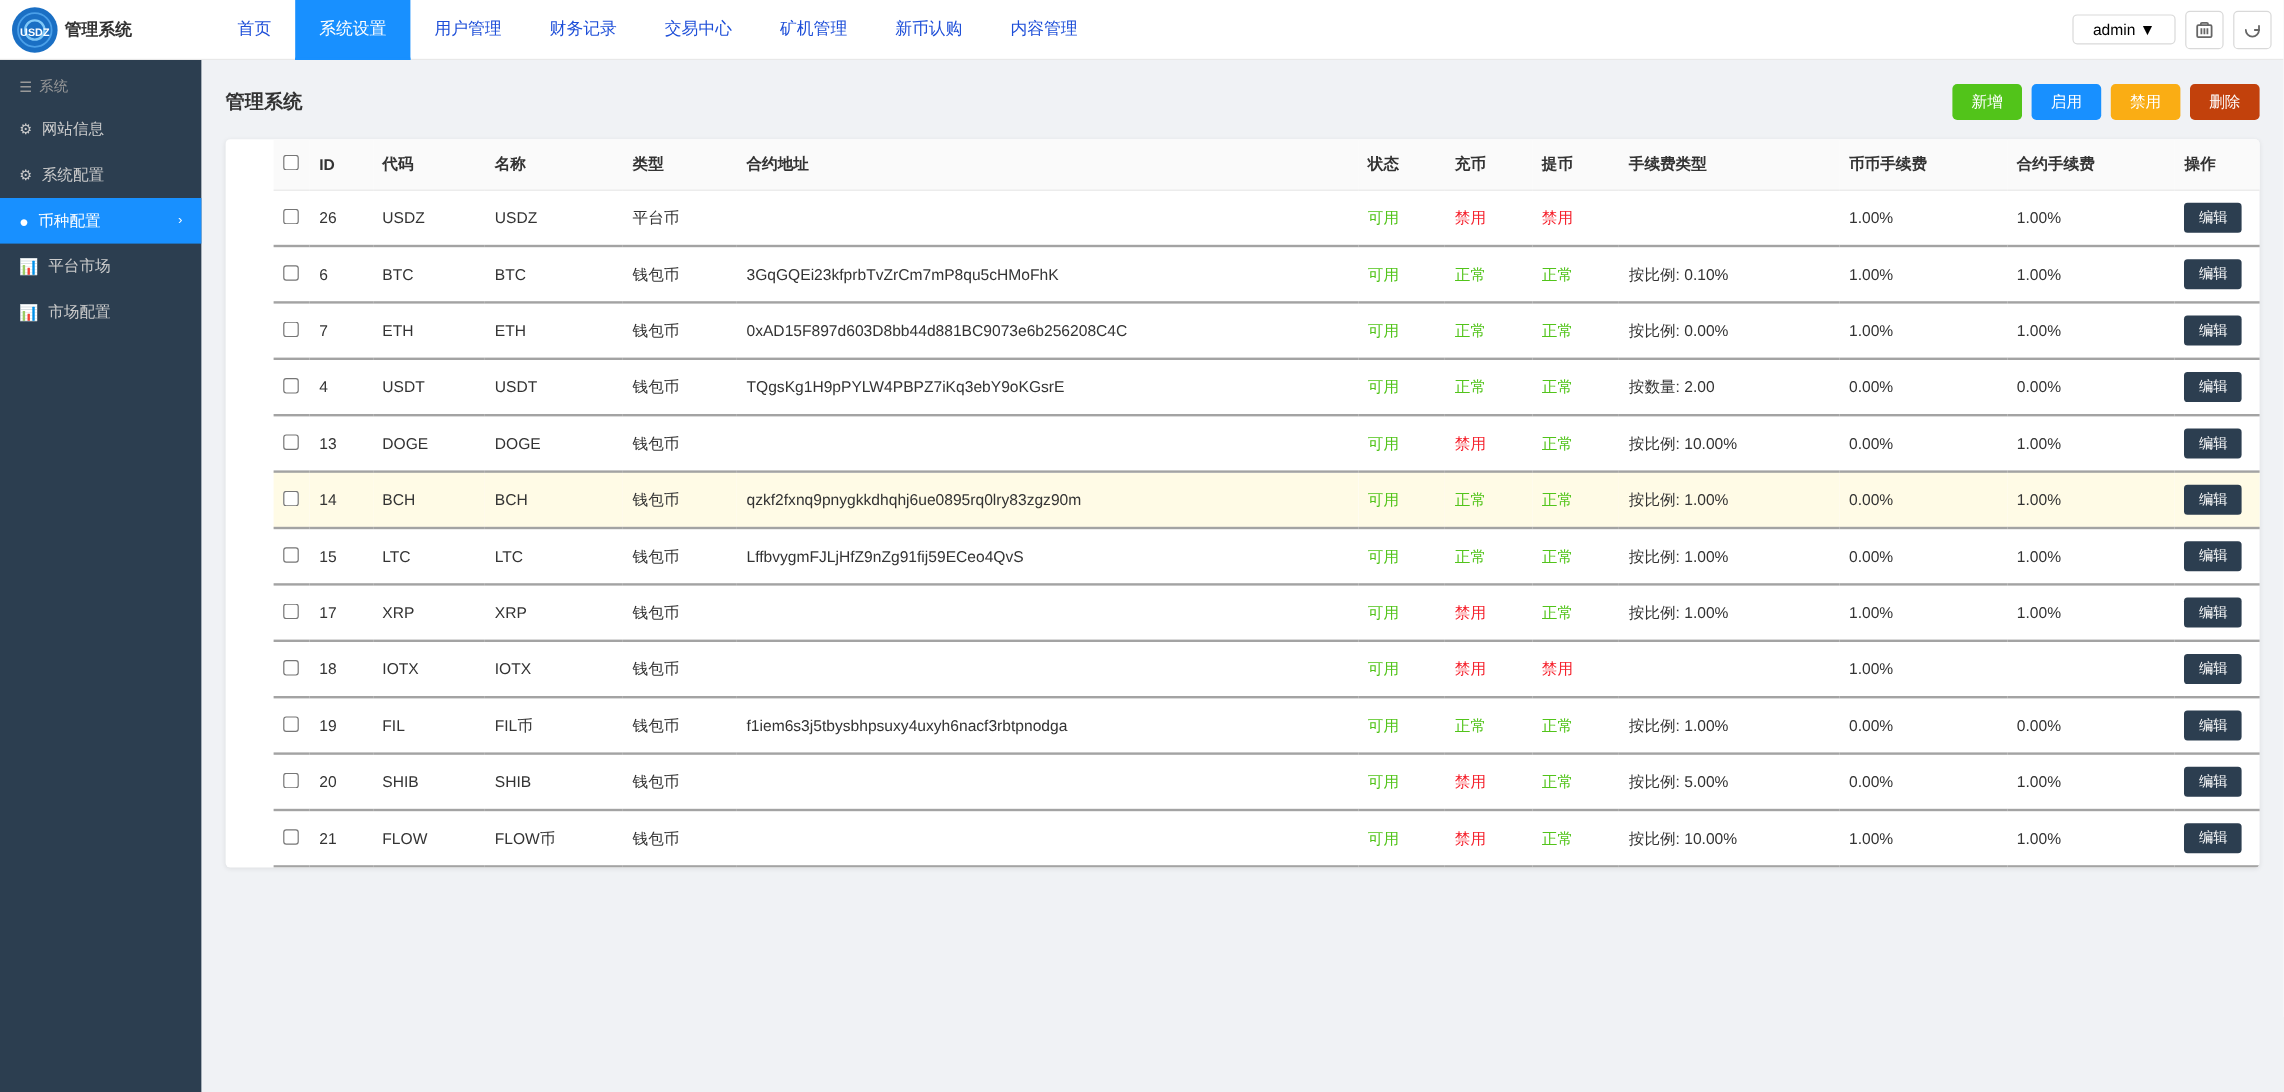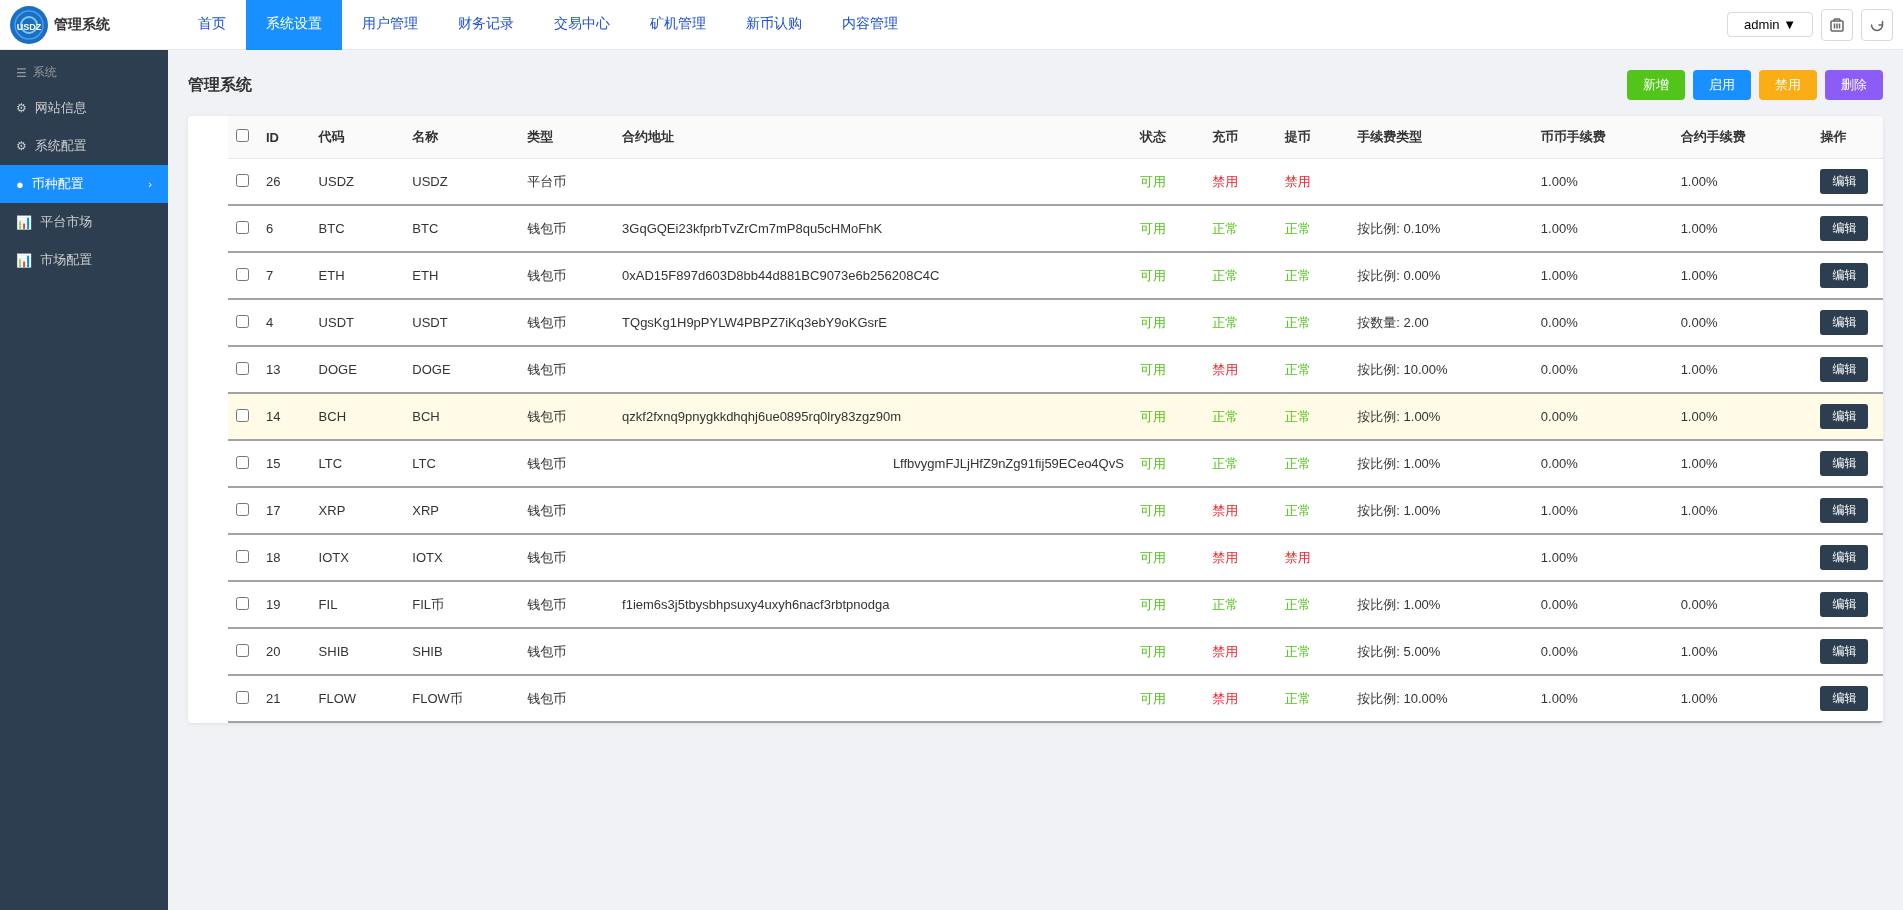--- a/index.html
+++ b/index.html
@@ -110,21 +110,21 @@
       padding: 6px 16px;
       border: none;
       border-radius: 4px;
       cursor: pointer;
       font-size: 13px;
       color: #fff;
     }
     .btn-green { background: #52c41a; }
     .btn-blue { background: #1890ff; }
     .btn-yellow { background: #faad14; }
-    .btn-red { background: #8b5cf6; }
+    .btn-red { background: #c2410c; }
 
     
     .table-container {
       background: #fff;
       border-radius: 4px;
       overflow: hidden;
       box-shadow: 0 1px 4px rgba(0,0,0,0.08);
     }
     table {
       width: 100%;
@@ -390,21 +390,21 @@
     </td>
   </tr>
               <tr>
     <td class="checkbox-cell">
       <input type="checkbox" style="">
     </td>
     <td>15</td>
     <td>LTC</td>
     <td>LTC</td>
     <td>钱包币</td>
-    <td style="max-width:300px; overflow:hidden; text-overflow:ellipsis; white-space:nowrap;text-align:right;">LffbvygmFJLjHfZ9nZg91fij59ECeo4QvS</td>
+    <td style="max-width:300px; overflow:hidden; text-overflow:ellipsis; white-space:nowrap;">LffbvygmFJLjHfZ9nZg91fij59ECeo4QvS</td>
     <td class="status-green">可用</td>
     <td class="status-green">正常</td>
     <td class="status-green">正常</td>
     <td>按比例: 1.00%</td>
     <td>0.00%</td>
     <td>1.00%</td>
     <td>
       <button class="edit-btn">编辑</button>
     </td>
   </tr>

